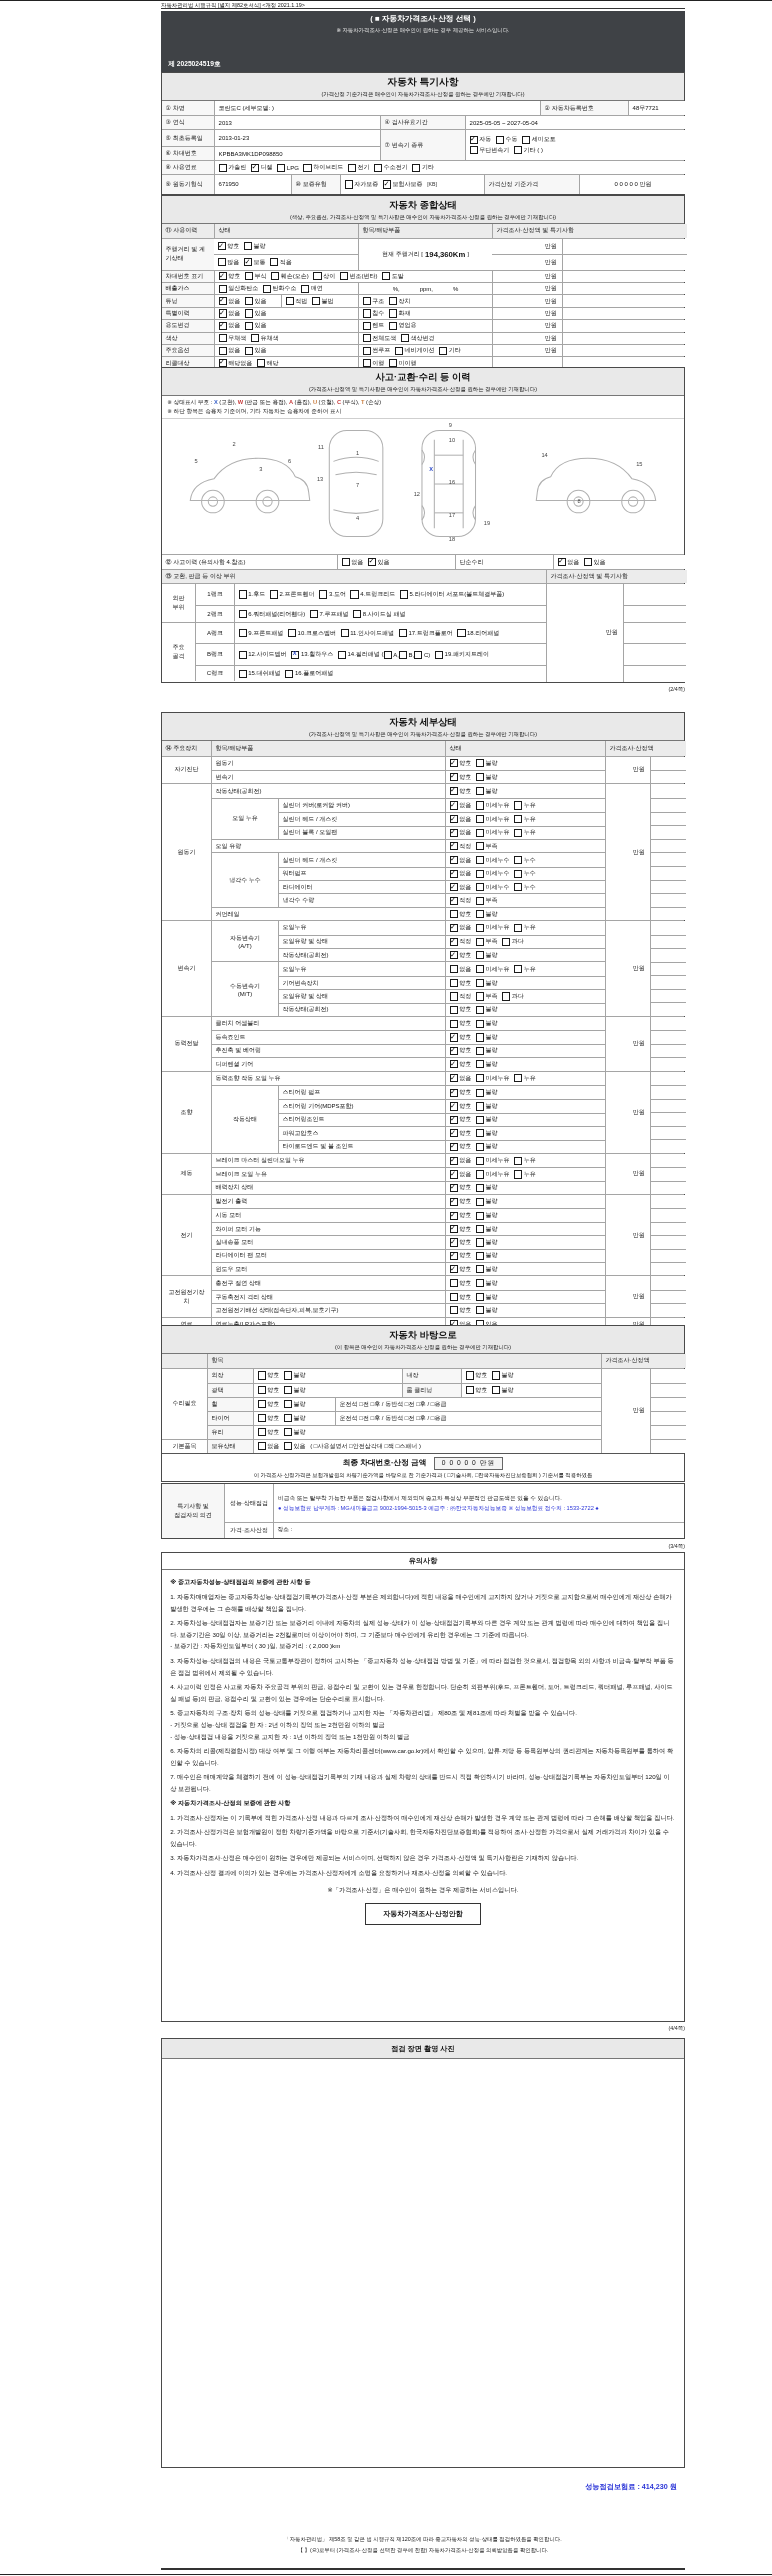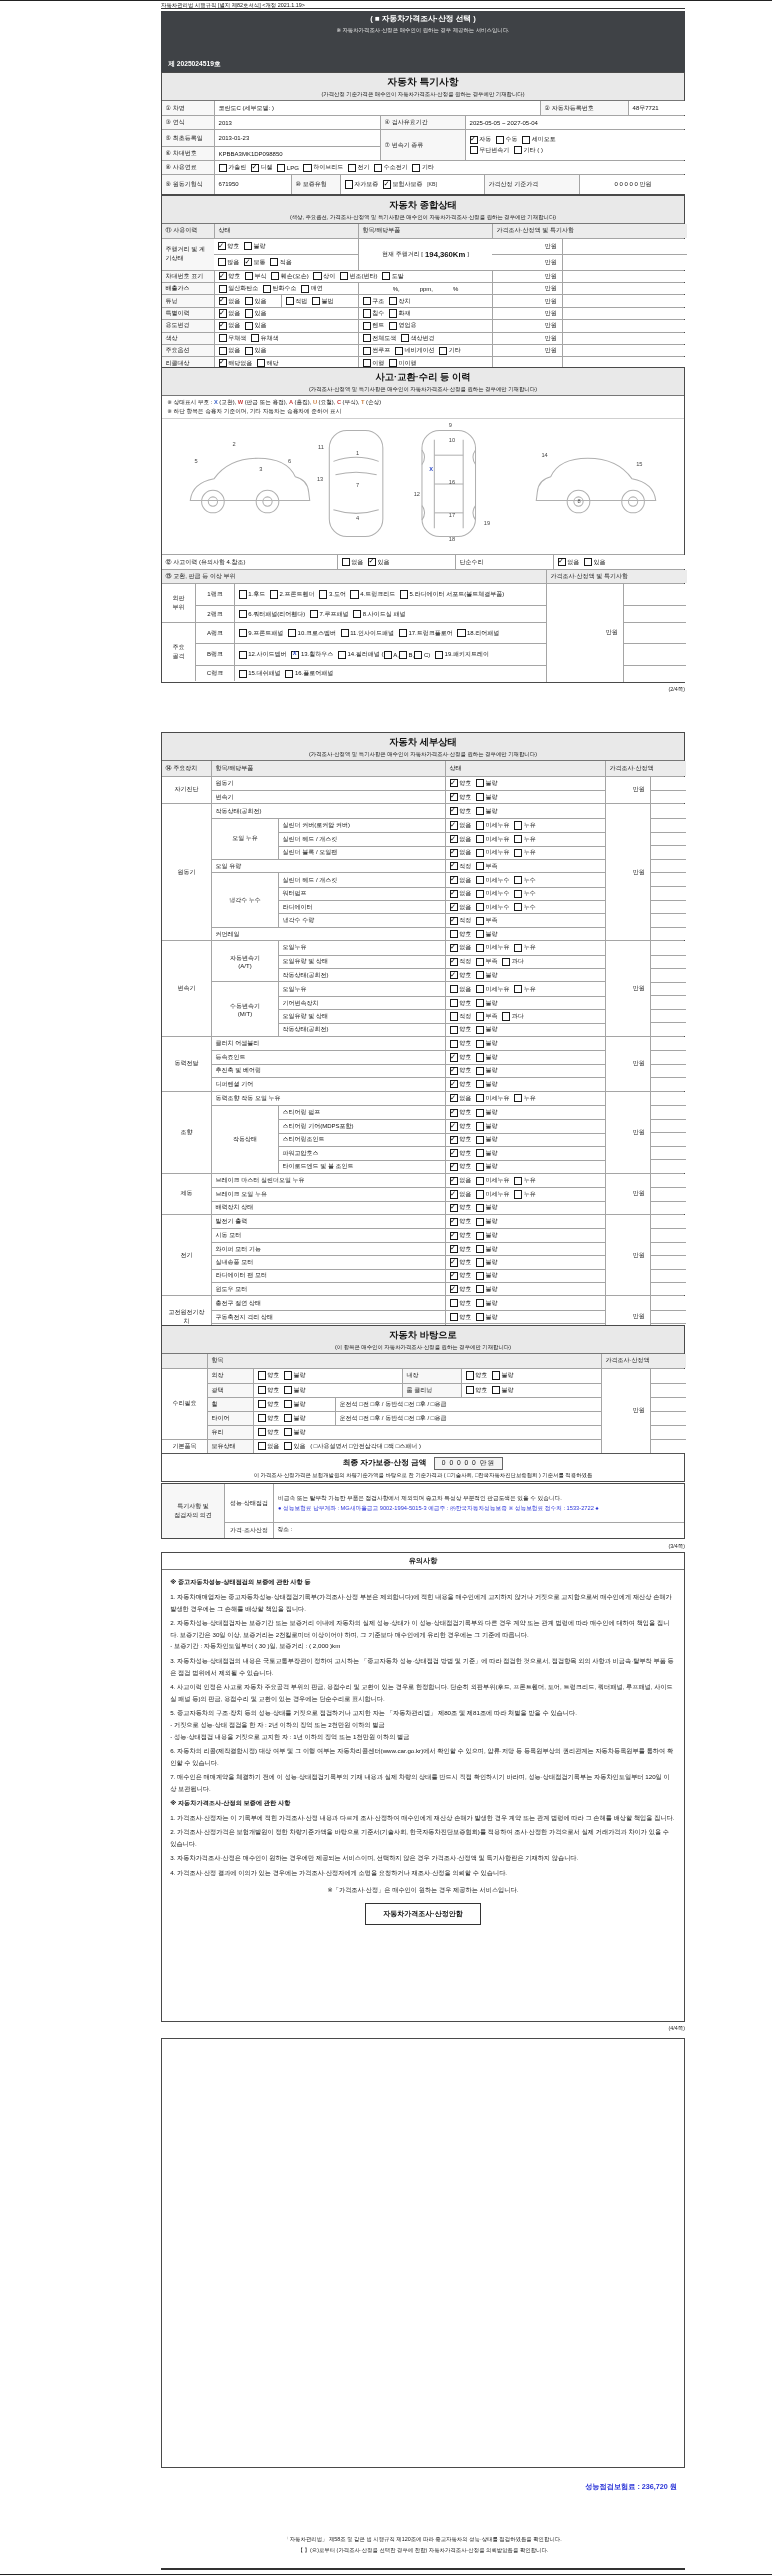--- a/index.html
+++ b/index.html
@@ -672,21 +672,21 @@
             <div class="td nbx" style="flex: 1 1 auto; height: 21.6px;"></div>
             <div class="td nbx" style="flex: 1 1 auto; height: 21.6px;"></div>
             <div class="td nbx" style="flex: 1 1 auto; height: 16.5px;"></div>
           </div>
         </div>
       </div>
   </div>
 
   <div class="marker" style="top:686px">(2/4쪽)</div>
 
-  <div class="sec" style="top:732px" id="sec-detail">
+  <div class="sec" style="top:712px" id="sec-detail">
     <div class="sec-head">
       <div class="sec-title" style="font-size:9.3px">자동차 세부상태</div>
       <div class="sec-sub">(가격조사·산정액 및 특기사항은 매수인이 자동차가격조사·산정을 원하는 경우에만 기재합니다)</div>
     </div>
     <div class="tbl" id="detail-table">
         <div class="tr" style="height: 14.4px;">
           <div class="td hd nb" style="flex: 0 0 49px;">⑭ 주요장치</div>
           <div class="td hd" style="flex: 0 0 234px;">항목/해당부품</div>
           <div class="td hd" style="flex: 0 0 160px;">상태</div>
           <div class="td hd" style="flex: 0 0 81px;">가격조사·산정액</div>
@@ -1559,21 +1559,21 @@
             <div class="td nbx" style="flex: 1 1 auto; height: 14px;"></div>
             <div class="td nbx" style="flex: 1 1 auto; height: 14px;"></div>
             <div class="td nbx" style="flex: 1 1 auto; height: 14px;"></div>
             <div class="td nbx" style="flex: 1 1 auto; height: 14px;"></div>
             <div class="td nbx" style="flex: 1 1 auto; height: 14px;"></div>
             <div class="td nbx" style="flex: 1 1 auto; height: 14px;"></div>
           </div>
         </div>
       </div>
     <div class="finalrow">
-      <span class="fl">최종 자가보증·산정 금액</span><span class="fv">0 0 0 0 0 만원</span>
+      <span class="fl">최종 차대번호·산정 금액</span><span class="fv">0 0 0 0 0 만원</span>
       <div class="finalnote">이 가격조사·산정가격은 보험개발원의 차량기준가액을 바탕으로 한 기준가격과 ( □기술사회, □한국자동차진단보증협회 ) 기준서를 적용하였음</div>
     </div>
   </div>
 
   <div class="sec" style="top:1483px" id="sec-remarks">
     <div class="grp">
       <div class="td nb ctr lab" style="flex:0 0 62px;white-space:pre-line;text-align:center">특기사항 및
 점검자의 의견</div>
       <div class="stack" style="flex:1 1 auto">
         <div class="tr" style="height:38px">
@@ -1613,22 +1613,23 @@
         <p>3. 자동차가격조사·산정은 매수인이 원하는 경우에만 제공되는 서비스이며, 선택하지 않은 경우 가격조사·산정액 및 특기사항란은 기재하지 않습니다.</p>
         <p>4. 가격조사·산정 결과에 이의가 있는 경우에는 가격조사·산정자에게 소명을 요청하거나 재조사·산정을 의뢰할 수 있습니다.</p>
         <p style="text-align: center; margin-top: 5.2px;">※「가격조사·산정」은 매수인이 원하는 경우 제공하는 서비스입니다.</p>
         <div class="nobox">자동차가격조사·산정안함</div>
       </div>
   </div>
 
   <div class="marker" style="top:2025px">(4/4쪽)</div>
 
   <div class="sec" style="top:2038px;height:430px">
+    <div class="photos-head">점검 장면 촬영 사진</div>
     <div style="height:100%"></div>
   </div>
 
-  <div class="abs bluefee" style="left:481px;width:196px;top:2482px;text-align:right">성능점검보험료 : 236,720 원</div>
+  <div class="abs bluefee" style="left:481px;width:196px;top:2482px;text-align:right">성능점검보험료 : 414,230 원</div>
   <div class="footline" style="top:2536px">「자동차관리법」 제58조 및 같은 법 시행규칙 제120조에 따라 중고자동차의 성능·상태를 점검하였음을 확인합니다.</div>
   <div class="footline" style="top:2547px">【 】(으)로부터 (가격조사·산정을 선택한 경우에 한함) 자동차가격조사·산정을 의뢰받았음을 확인합니다.</div>
   <div class="abs rule" style="top:2568px;height:1.5px"></div>
   <div class="abs edge" style="top:2574px"></div>
 </div>
 
 
 </body></html>

